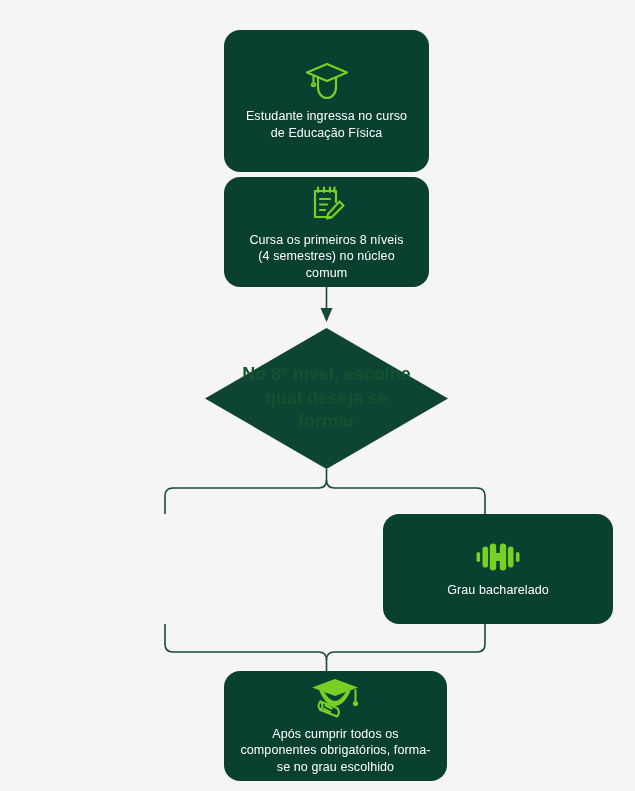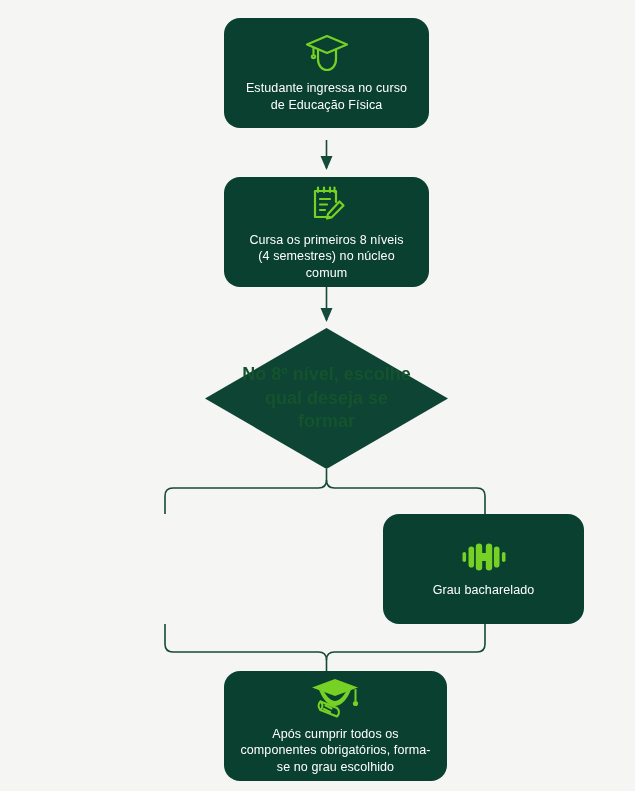--- a/index.html
+++ b/index.html
@@ -51,24 +51,24 @@
 
   .node-label {
     font-size: 12.5px;
     line-height: 1.32;
     color: #ffffff;
     letter-spacing: 0.1px;
     padding: 0 14px;
   }
 
   
-  #node-start   { left: 224px; top: 18px;  width: 205px; height: 110px; }
+  #node-start   { left: 224px; top: 30px;  width: 205px; height: 142px; }
   #node-core    { left: 224px; top: 177px; width: 205px; height: 110px; }
   #node-lic     { left: 64px;  top: 514px; width: 203px; height: 110px; }
-  #node-bach    { left: 383px; top: 514px; width: 201px; height: 110px; }
+  #node-bach    { left: 383px; top: 514px; width: 230px; height: 110px; }
   #node-final   { left: 224px; top: 671px; width: 223px; height: 110px; }
 
   #node-start .node-label,
   #node-core  .node-label { padding: 0 18px; }
   #node-final .node-label { padding: 0 12px; }
 
   
   #node-decision {
     position: absolute;
     z-index: 2;

